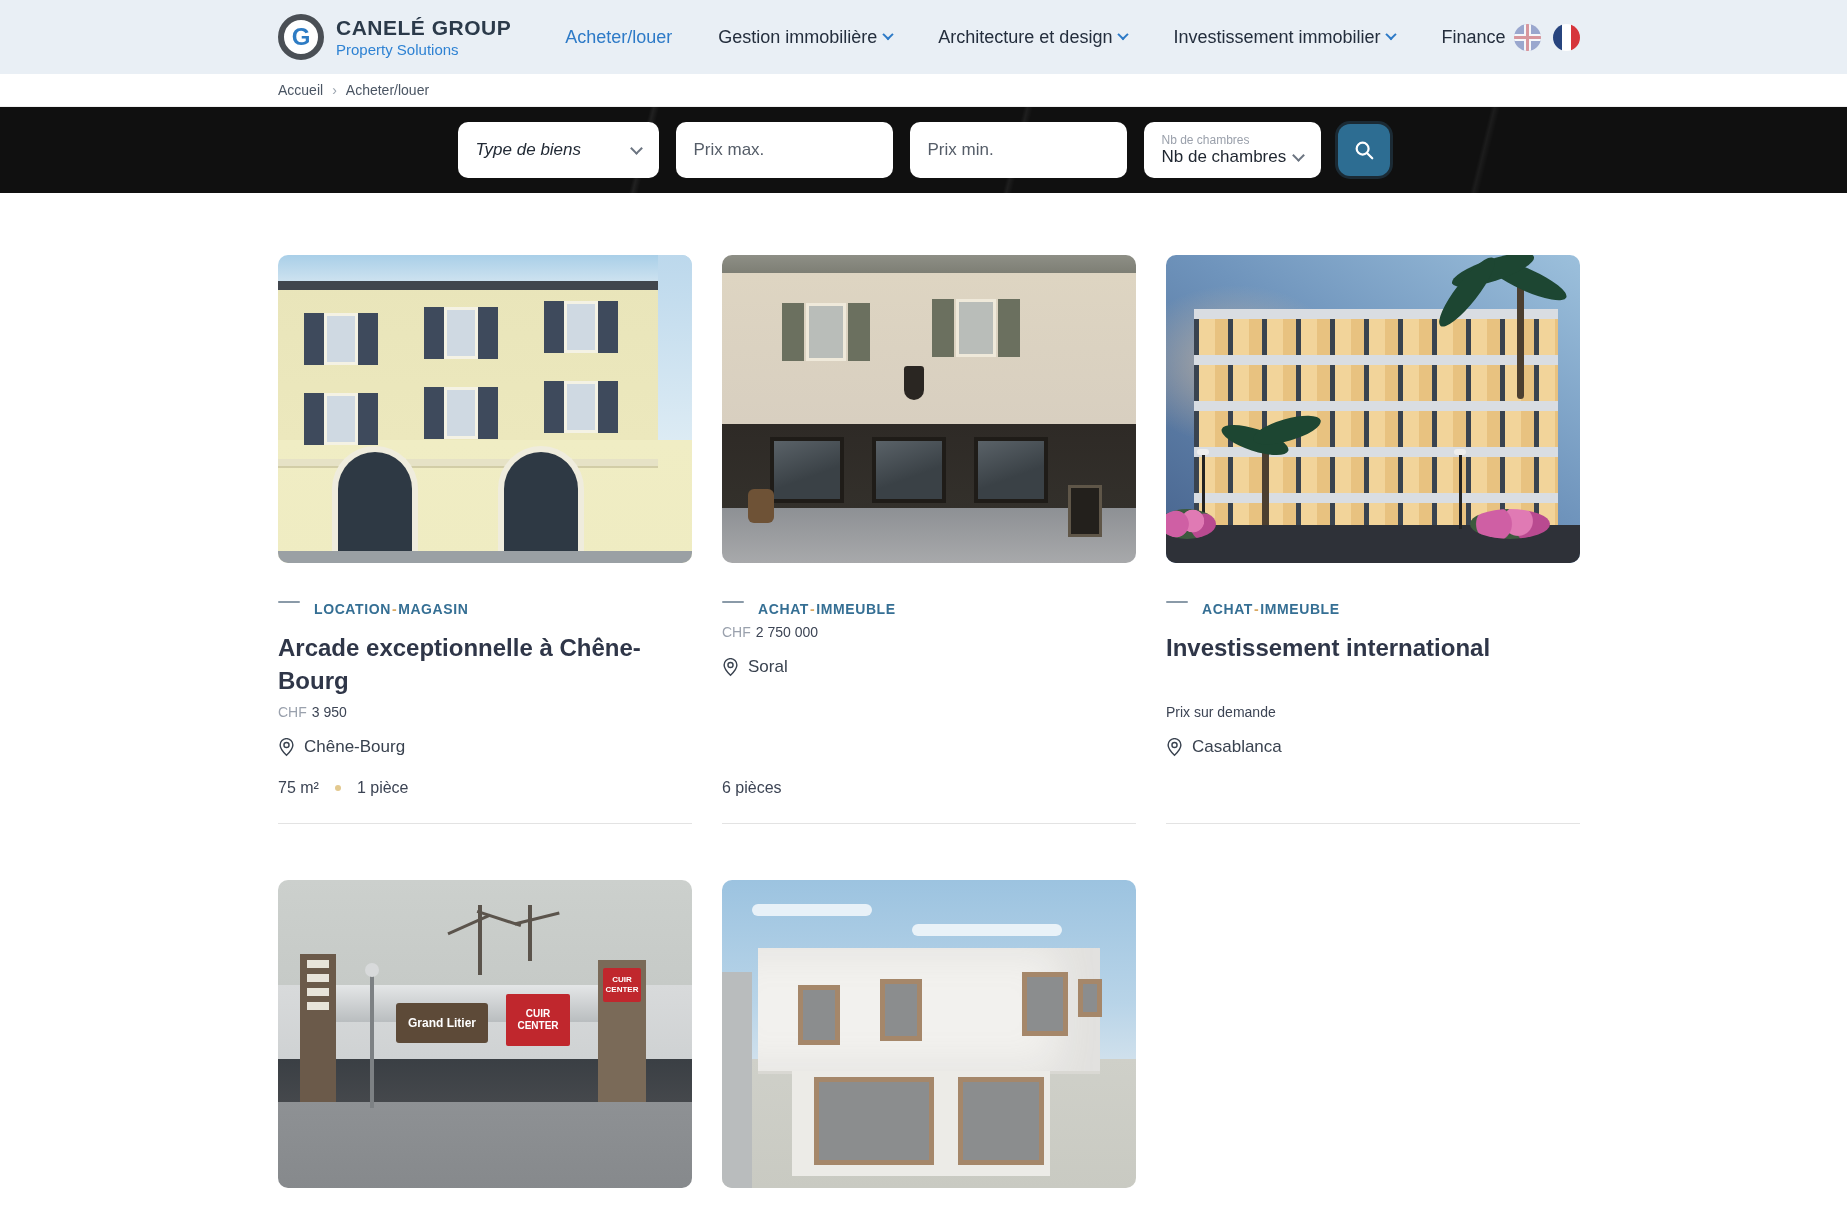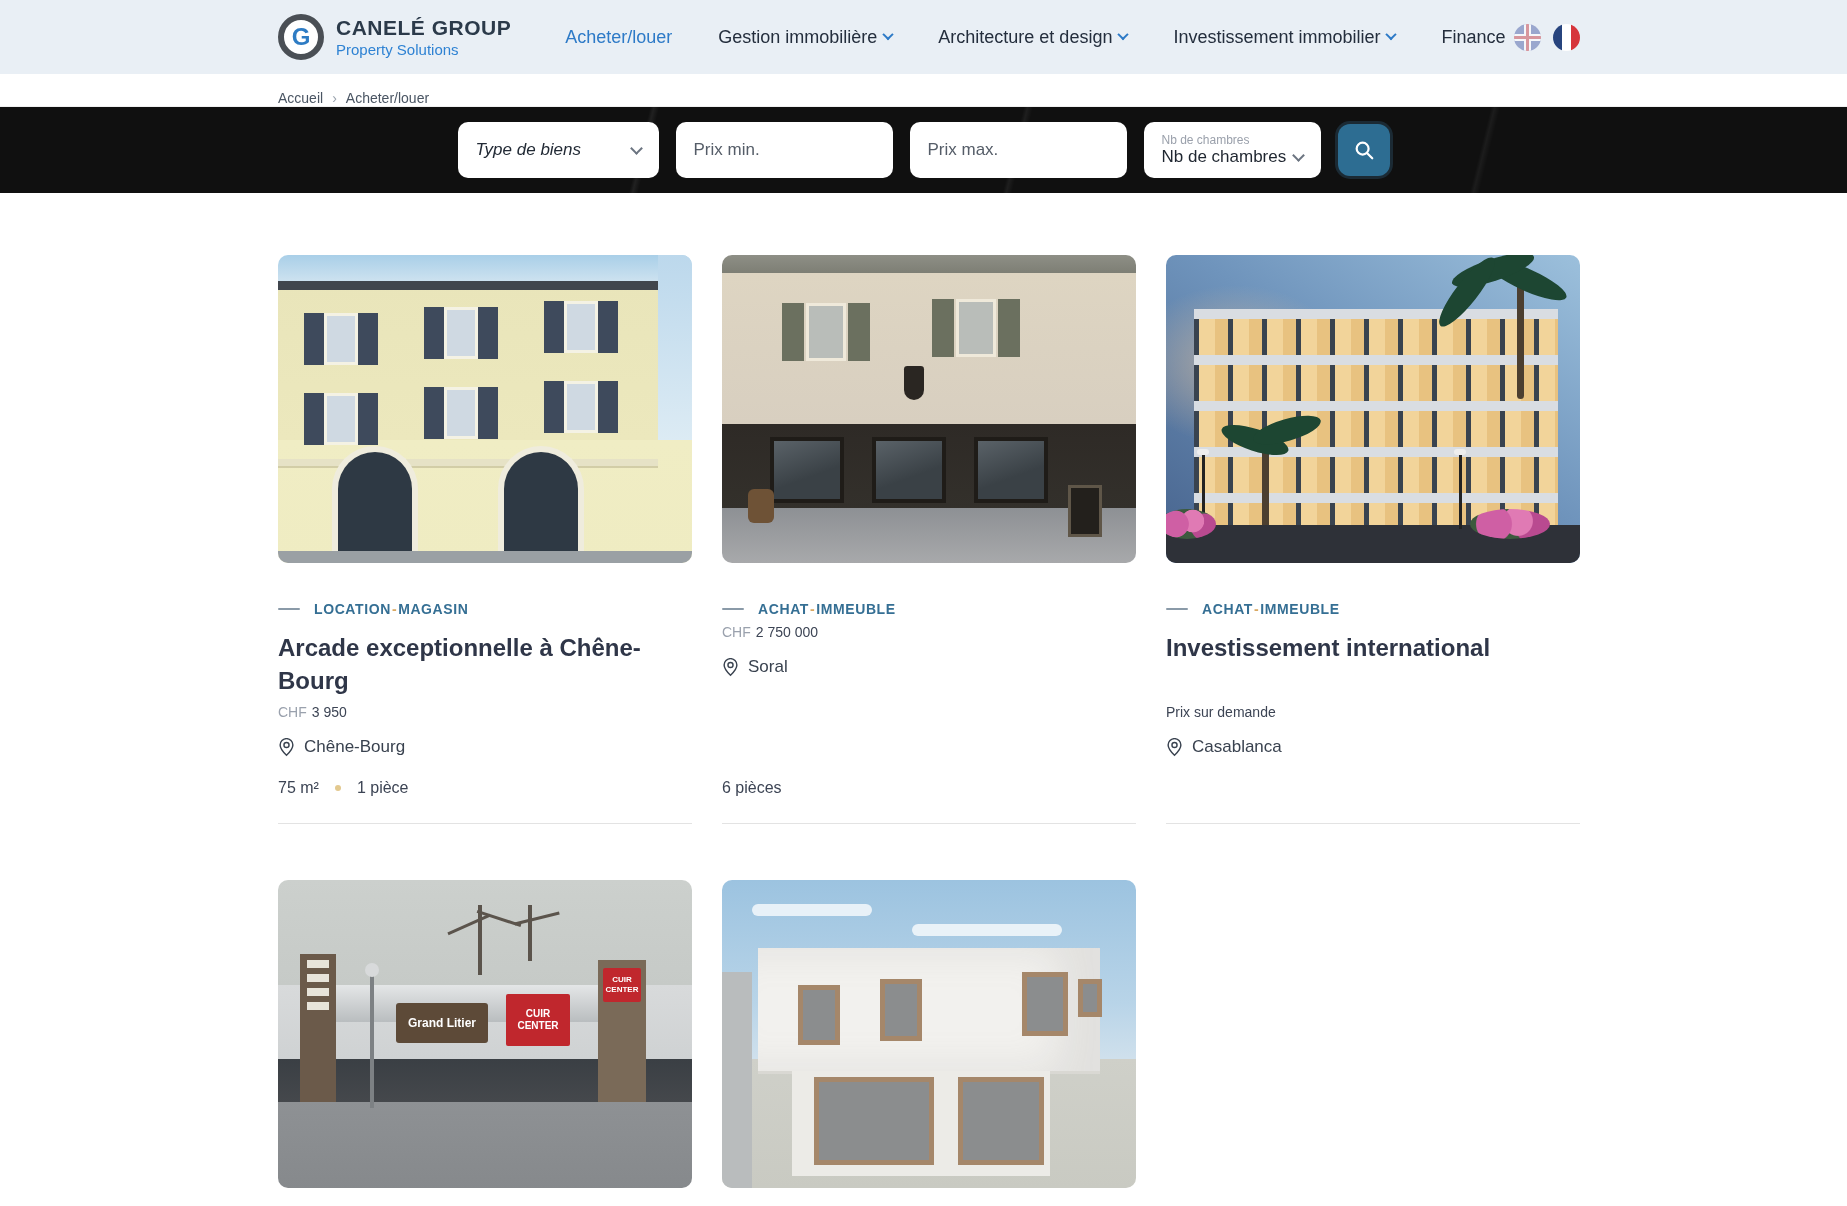--- a/index.html
+++ b/index.html
@@ -24,21 +24,21 @@
   .flags { margin-left:auto; display:flex; align-items:center; gap:12px; }
   .flag { width:27px; height:27px; border-radius:50%; cursor:pointer; position:relative; overflow:hidden; }
   .flag-uk { background:#5a6db0; opacity:.55; }
   .flag-uk::before { content:""; position:absolute; left:0; right:0; top:10px; height:7px; background:#fff; }
   .flag-uk::after  { content:""; position:absolute; top:0; bottom:0; left:10px; width:7px; background:#fff; }
   .flag-uk .cross-h { position:absolute; left:0; right:0; top:12px; height:3px; background:#c94f56; z-index:2; }
   .flag-uk .cross-v { position:absolute; top:0; bottom:0; left:12px; width:3px; background:#c94f56; z-index:2; }
   .flag-fr { background:linear-gradient(90deg,#27447e 0 33%,#fff 33% 66%,#d6343b 66%); }
 
   
-  .breadcrumb-bar { height:33px; background:#fff; display:flex; align-items:flex-end; border-bottom:1px solid #f0f0f0; }
+  .breadcrumb-bar { height:33px; background:#fff; display:flex; align-items:center; border-bottom:1px solid #f0f0f0; }
   .breadcrumb { margin-left:278px; font-size:14px; color:#4a5563; display:flex; gap:9px; align-items:center; }
   .breadcrumb .sep { color:#9aa3ae; }
   .breadcrumb .crumb { cursor:pointer; }
 
   
   .search-band { height:86px; background:#101010; position:relative; display:flex; align-items:center; justify-content:center; overflow:hidden; }
   .search-band::before { content:""; position:absolute; inset:0;
     background:
       linear-gradient(104deg, transparent 34.8%, rgba(255,255,255,.07) 35%, transparent 35.3%),
       linear-gradient(104deg, transparent 54.8%, rgba(255,255,255,.06) 55%, transparent 55.3%),
@@ -61,21 +61,21 @@
     display:flex; align-items:center; justify-content:center; box-shadow:0 0 0 3px rgba(60,120,160,.25); }
 
   
   .container { width:1302px; margin-left:278px; }
   .page-title { font-size:36px; font-weight:700; color:#2f3648; margin-top:66px; letter-spacing:.2px; }
 
   .grid { margin-top:62px; display:grid; grid-template-columns:repeat(3,414px); column-gap:30px; row-gap:56px; }
   .card { display:flex; flex-direction:column; cursor:pointer; }
   .card-img { width:414px; height:308px; border-radius:10px; overflow:hidden; position:relative; background:#dfe3e8; }
   .card-body { display:flex; flex-direction:column; height:261px; padding-top:38px; border-bottom:1px solid #e3e3e3; }
-  .cat-row { display:flex; align-items:center; gap:14px; }
+  .cat-row { display:flex; align-items:flex-start; gap:14px; }
   .cat-dash { width:22px; height:2px; background:#8a9aa8; border-radius:2px; }
   .cat-text { font-size:14px; font-weight:700; color:#356f94; letter-spacing:.6px; }
   .cat-text .hy { color:#d9a963; padding:0 1px; }
   .card-title { margin-top:14px; font-size:24px; line-height:33px; font-weight:600; color:#2f3648; min-height:66px; }
   .price { margin-top:7px; font-size:14px; color:#3c4454; }
   .price .cur { color:#9aa1ad; margin-right:5px; }
   .loc { margin-top:17px; display:flex; align-items:center; gap:9px; font-size:17px; color:#39424f; }
   .loc svg { flex:none; }
   .details { margin-top:auto; padding-bottom:26px; display:flex; align-items:center; gap:16px; font-size:16px; color:#3c4454; }
   .dot { width:6px; height:6px; border-radius:50%; background:#e3c98f; }
@@ -197,24 +197,24 @@
   </div>
 </div>
 
 <div class="search-band">
   <div class="filters">
     <div class="field field-select">
       <span class="val">Type de biens</span>
       <span class="sel-chev"></span>
     </div>
     <div class="field field-input">
+      <input type="text" placeholder="Prix max." style="">
+    </div>
+    <div class="field field-input">
       <input type="text" placeholder="Prix min." style="">
-    </div>
-    <div class="field field-input">
-      <input type="text" placeholder="Prix max." style="">
     </div>
     <div class="field field-rooms">
       <span class="rooms-label">Nb de chambres</span>
       <span class="rooms-row">
         <span class="rooms-val">Nb de chambres</span>
         <span class="sel-chev"></span>
       </span>
     </div>
     <button class="search-btn">
       <svg width="22" height="22" viewBox="0 0 24 24" fill="none" stroke="#fff" stroke-width="2.4" stroke-linecap="round">

